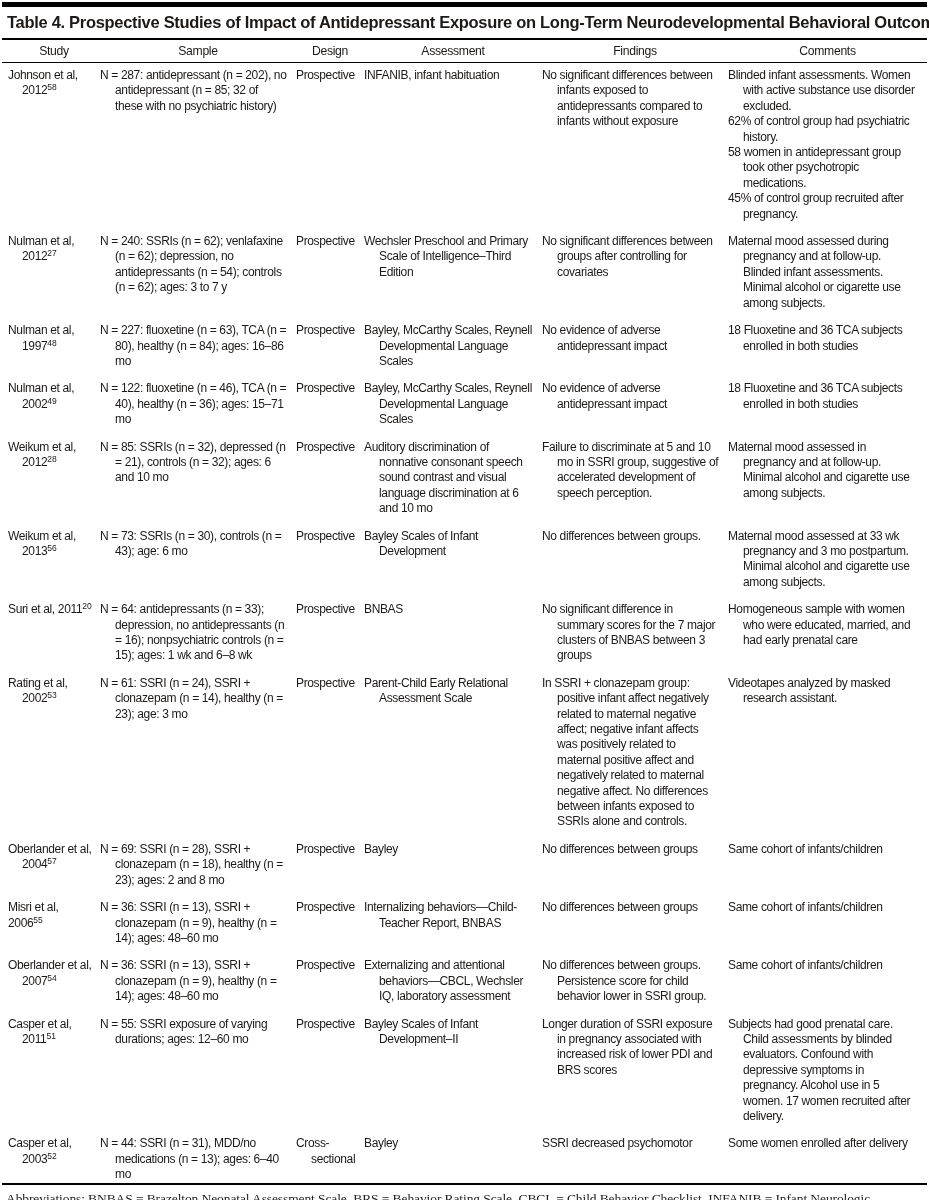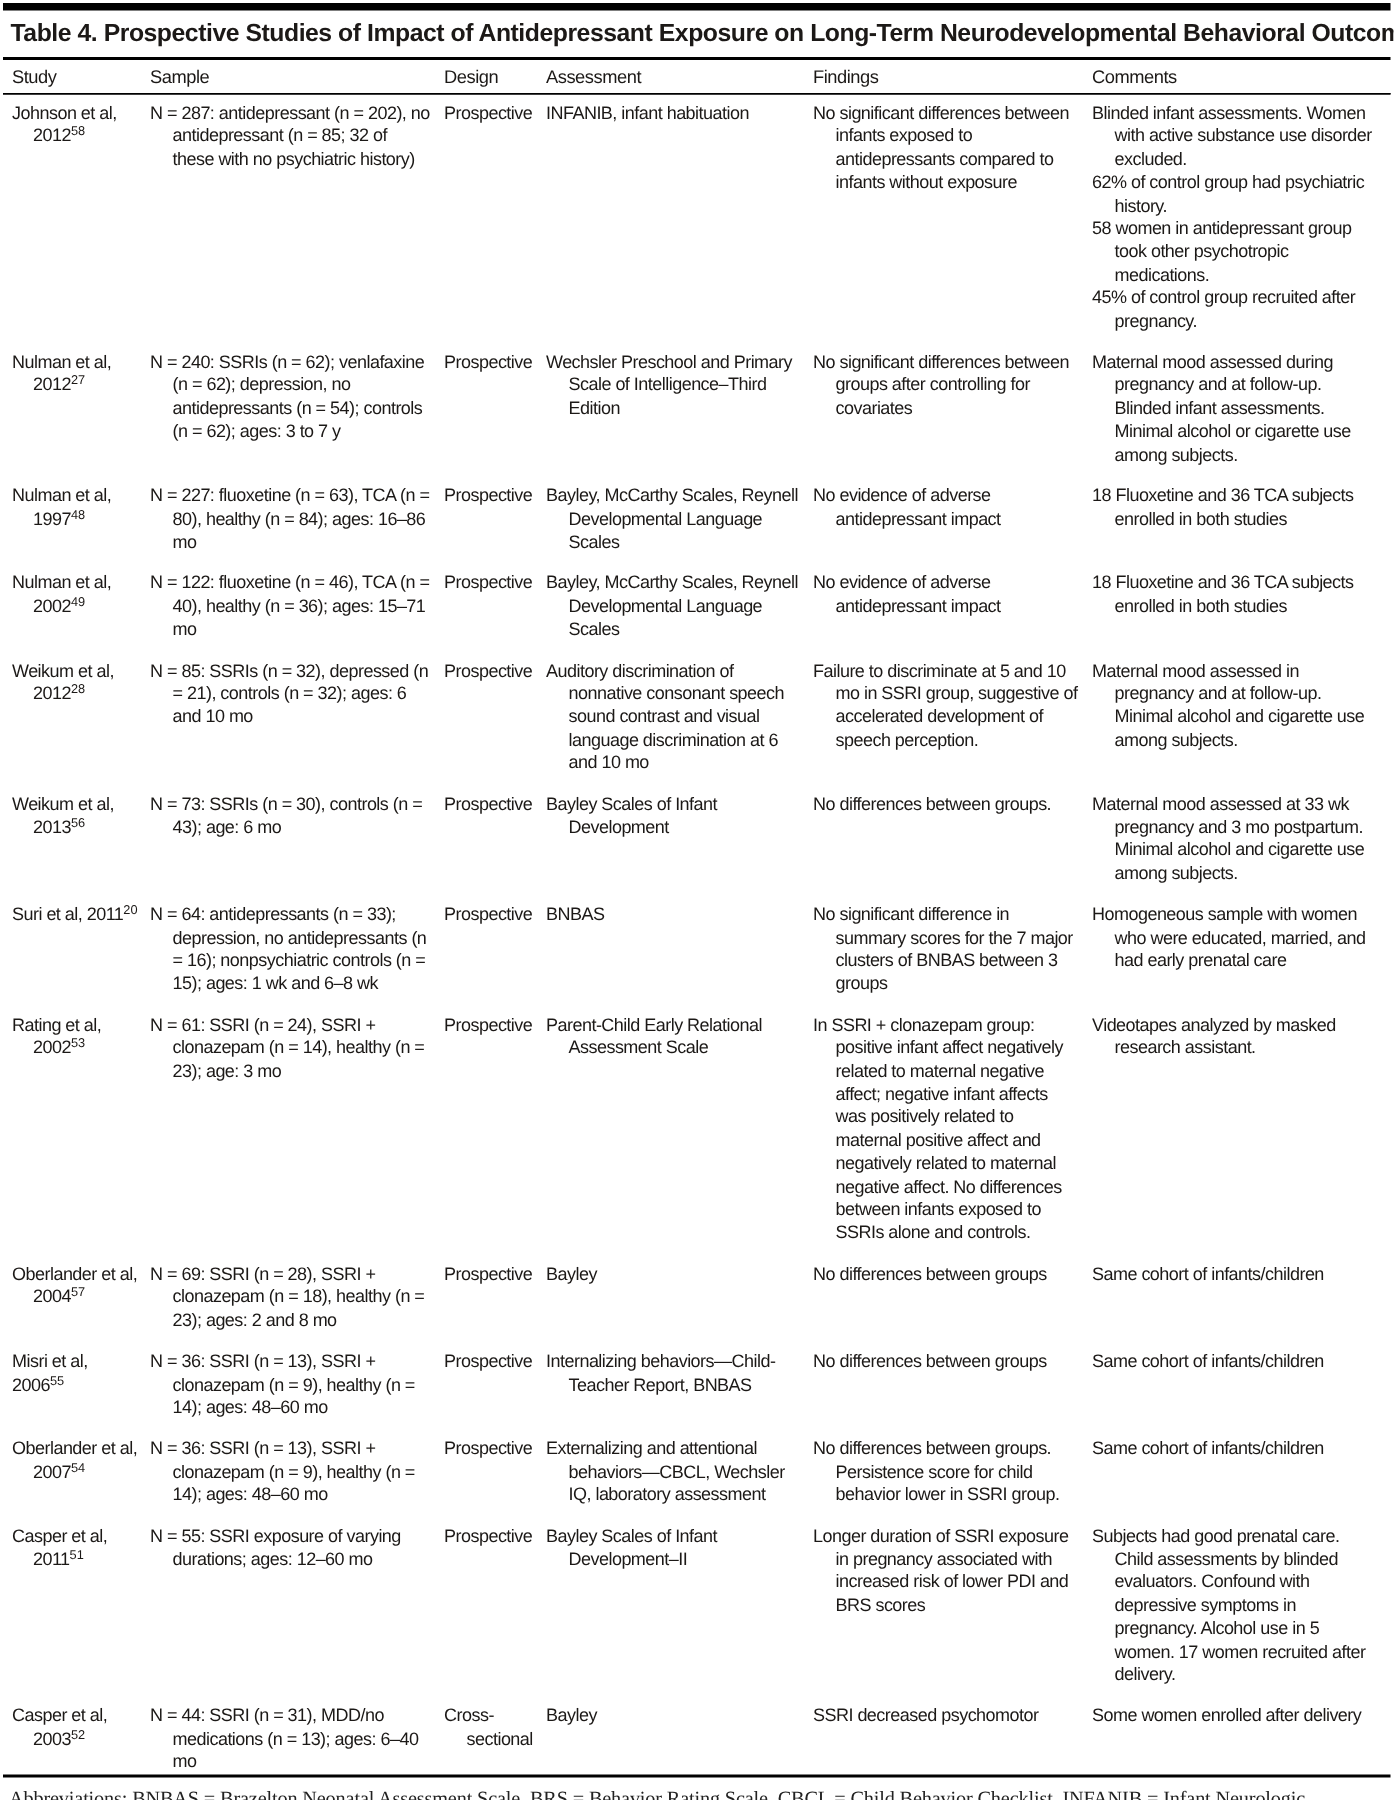--- a/index.html
+++ b/index.html
@@ -21,23 +21,23 @@
   }
   table { width: 100%; border-collapse: collapse; table-layout: fixed; flex: none; }
   col.c-study { width: 98px; }
   col.c-sample { width: 196px; }
   col.c-design { width: 68px; }
   col.c-assessment { width: 178px; }
   col.c-findings { width: 186px; }
   col.c-comments { width: auto; }
   th {
     font-weight: normal; font-size: 12.2px; letter-spacing: -0.3px;
-    text-align: left; padding: 4px 0 4px 0; border-bottom: 1.5px solid #000;
-  }
-  th.left { text-align: left; padding-left: 6px; }
+    text-align: center; padding: 4px 0 4px 0; border-bottom: 1.5px solid #000;
+  }
+  th.left { text-align: center; padding-left: 6px; }
   td {
     vertical-align: top; padding: 12px 8px 0 0;
     font-size: 12px; letter-spacing: -0.35px; line-height: 15.4px;
   }
   tr:first-child td { padding-top: 5px; }
   td.study-cell { padding-left: 6px; padding-right: 4px; }
   .hang { margin: 0; padding-left: 15px; text-indent: -15px; }
   .cont { padding-left: 14px; }
   sup {
     font-size: 8.5px; letter-spacing: 0; line-height: 0;

